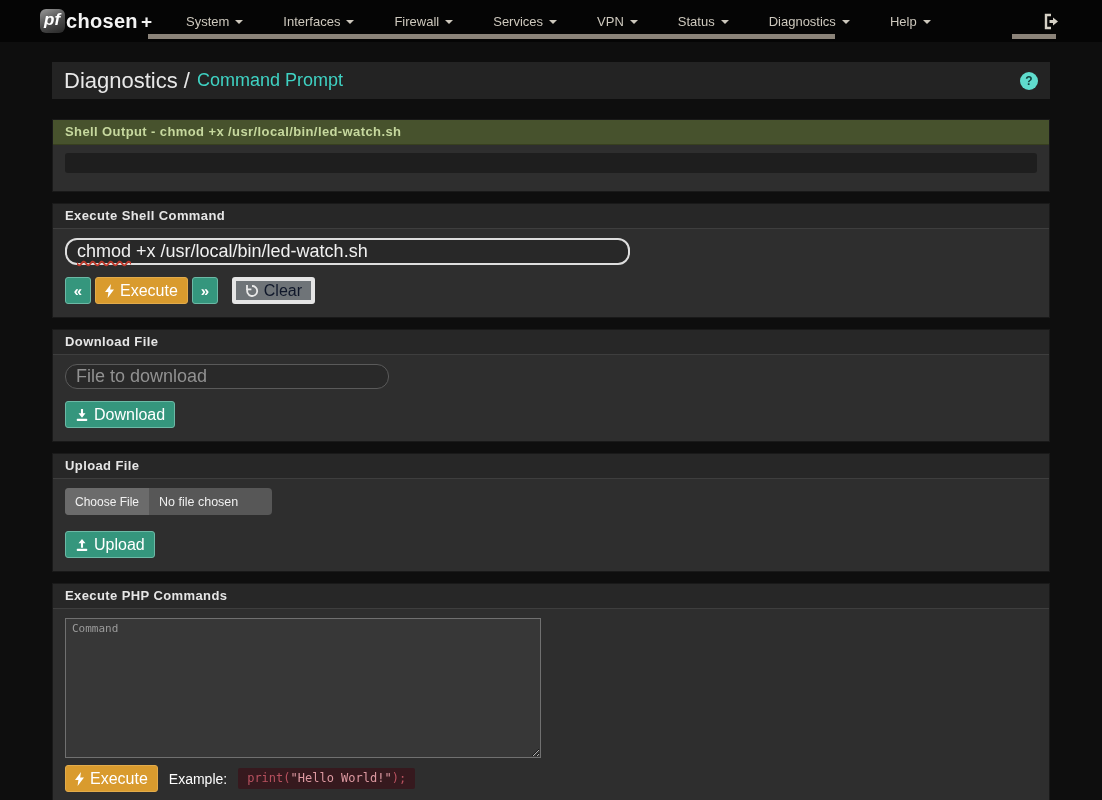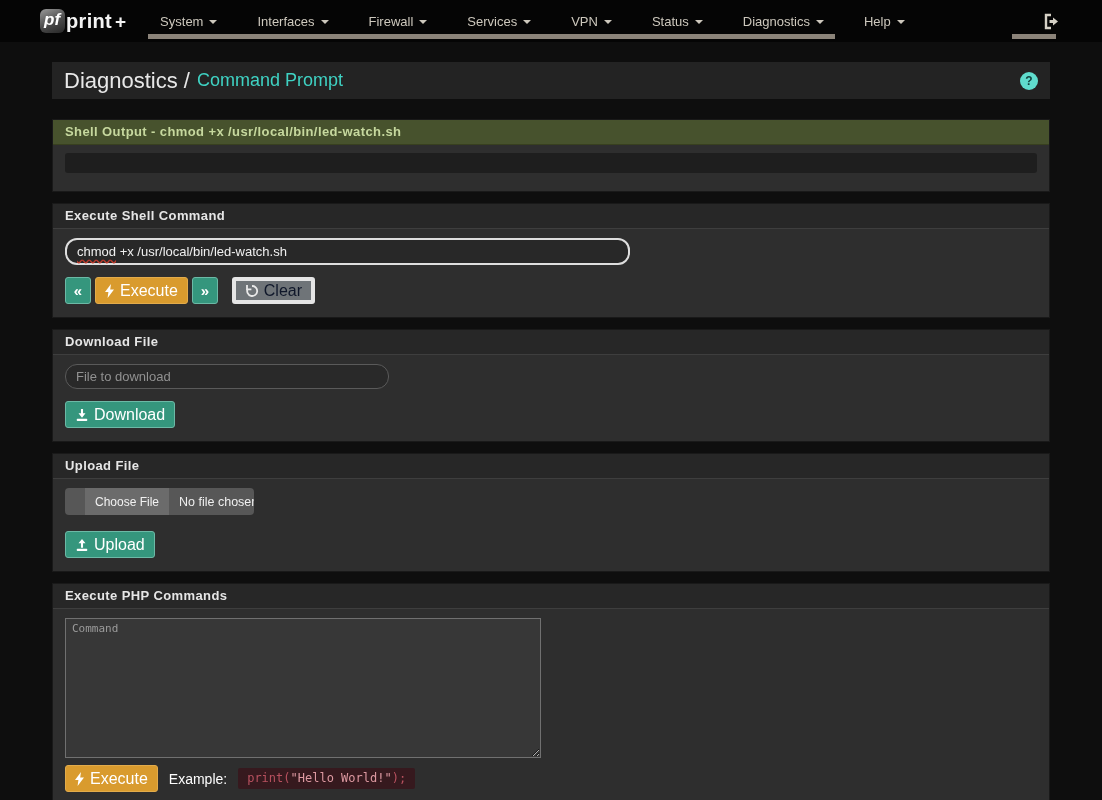--- a/index.html
+++ b/index.html
@@ -61,21 +61,21 @@
   .panel-header.success { background:#47522d; color:#c6d89e; border-bottom:1px solid #38401f; font-weight:bold; }
 
   .shell-output-body { padding:8px 12px 18px; }
   .output-box { background:#1e1e1e; height:20px; border-radius:3px; }
 
   .panel-body { padding:9px 12px 13px; }
 
   
   .text-input {
     background:#292929; border:1px solid #5a5a5a; border-radius:12px;
-    color:#f0f0f0; font-size:13px; padding:4px 10px; height:25px;
+    color:#f0f0f0; font-size:18px; padding:4px 10px; height:25px;
     display:flex; align-items:center; font-family:"Liberation Sans", sans-serif;
   }
   .shell-input { width:565px; border:2px solid #dedede; background:#282828; height:27px; }
   .misspelled { text-decoration:underline wavy #c0392b; text-underline-offset:3px; }
   input.text-input { display:inline-block; }
   input.text-input::placeholder { color:#919191; }
   .dl-input { width:324px; }
 
   
   .btn-row { display:flex; align-items:center; margin-top:12px; }
@@ -85,22 +85,22 @@
     color:#fff; cursor:pointer; font-family:"Liberation Sans", sans-serif;
   }
   .btn-teal   { background:#35967d; border:1px solid #6cb9a6; }
   .btn-orange { background:#d99b2e; border:1px solid #e2ab4b; }
   .btn-gray   { background:#6f7478; border:4px solid #e5e5e5; color:#0f172a; }
   .btn-arrow  { width:26px; font-size:15px; font-weight:bold; padding:0; }
   .gap-sm { width:4px; } .gap-md { width:14px; }
 
   
   .file-control {
-    display:flex; align-items:center; width:189px; height:27px;
-    background:#575757; border-radius:4px; overflow:hidden; cursor:pointer;padding-left:20px;
+    display:flex; align-items:center; width:207px; height:27px;
+    background:#575757; border-radius:4px; overflow:hidden; cursor:pointer;
   }
   .choose-file {
     background:#6b6b6b; height:100%; display:flex; align-items:center;
     padding:0 10px; font-size:12px; color:#f2f2f2; white-space:nowrap;
   }
   .file-status { padding:0 10px; font-size:12.5px; color:#efefef; white-space:nowrap; }
 
   
   .php-textarea {
     width:476px; height:140px; background:#373737; border:1px solid #707070;
@@ -118,21 +118,21 @@
   .code-str { color:#dd99a1; }
 
   svg { display:block; }
 </style>
 </head>
 <body>
 
 <div class="navbar">
   <div class="brand">
     <span class="pf-box">pf</span>
-      <span class="brand-sense">print</span>
+      <span class="brand-sense">chosen</span>
       <span class="brand-plus">+</span>
   </div>
   <div class="nav-items">
     <a class="nav-item">
         <span>System</span>
         <span class="caret"></span>
       </a>
     <a class="nav-item">
         <span>Interfaces</span>
         <span class="caret"></span>

